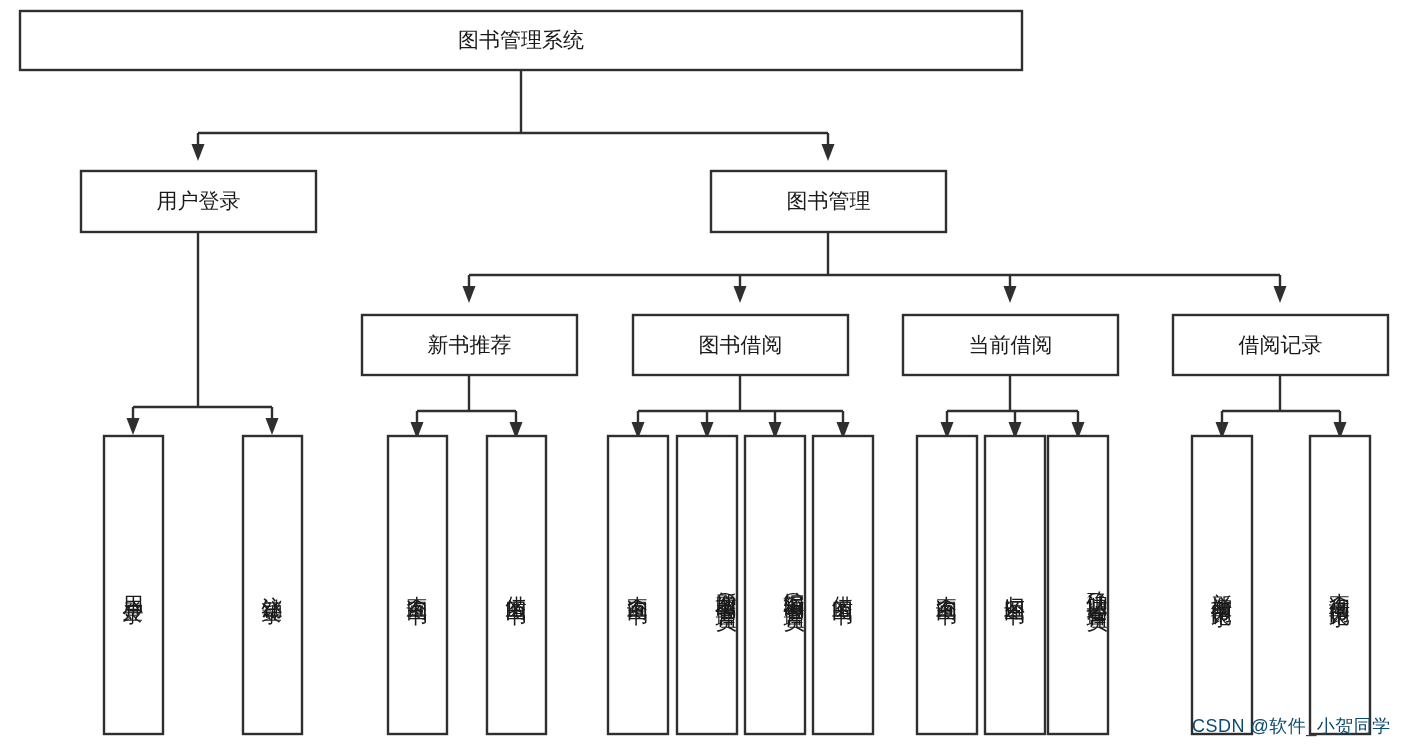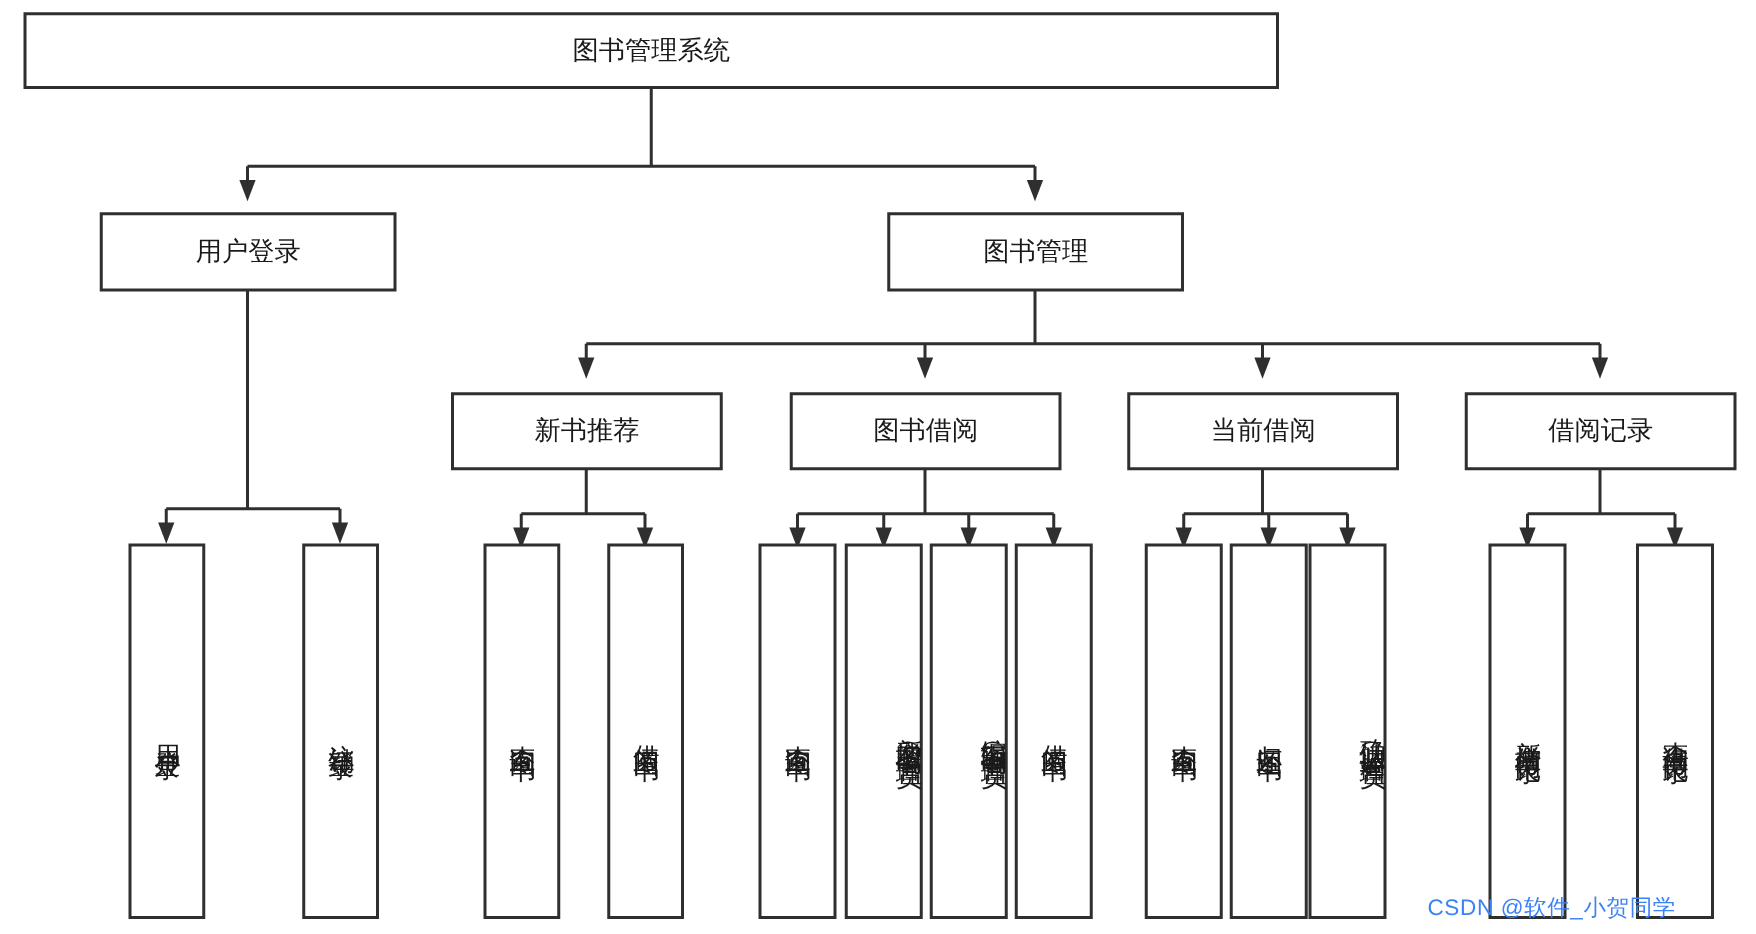--- a/index.html
+++ b/index.html
@@ -57,25 +57,25 @@
     font-family: "Liberation Sans", "DejaVu Sans", sans-serif;
     font-size: 21px;
     line-height: 1.0;
     color: #1a1a1a;
     letter-spacing: 3px;
     white-space: nowrap;
     pointer-events: none;
   }
   .watermark {
     position: absolute;
-    left: 1142px;
+    left: 1192px;
     top: 714px;
     font-family: "Liberation Sans", "DejaVu Sans", sans-serif;
     font-size: 18px;
-    color: #3b82f6;
+    color: #0c4a6e;
     white-space: nowrap;
     letter-spacing: 0.5px;
   }
 </style>
 </head>
 <body>
 
 <div id="diagram-root">
   <svg class="diagram-svg" viewBox="0 0 1405 747">
     <defs>

